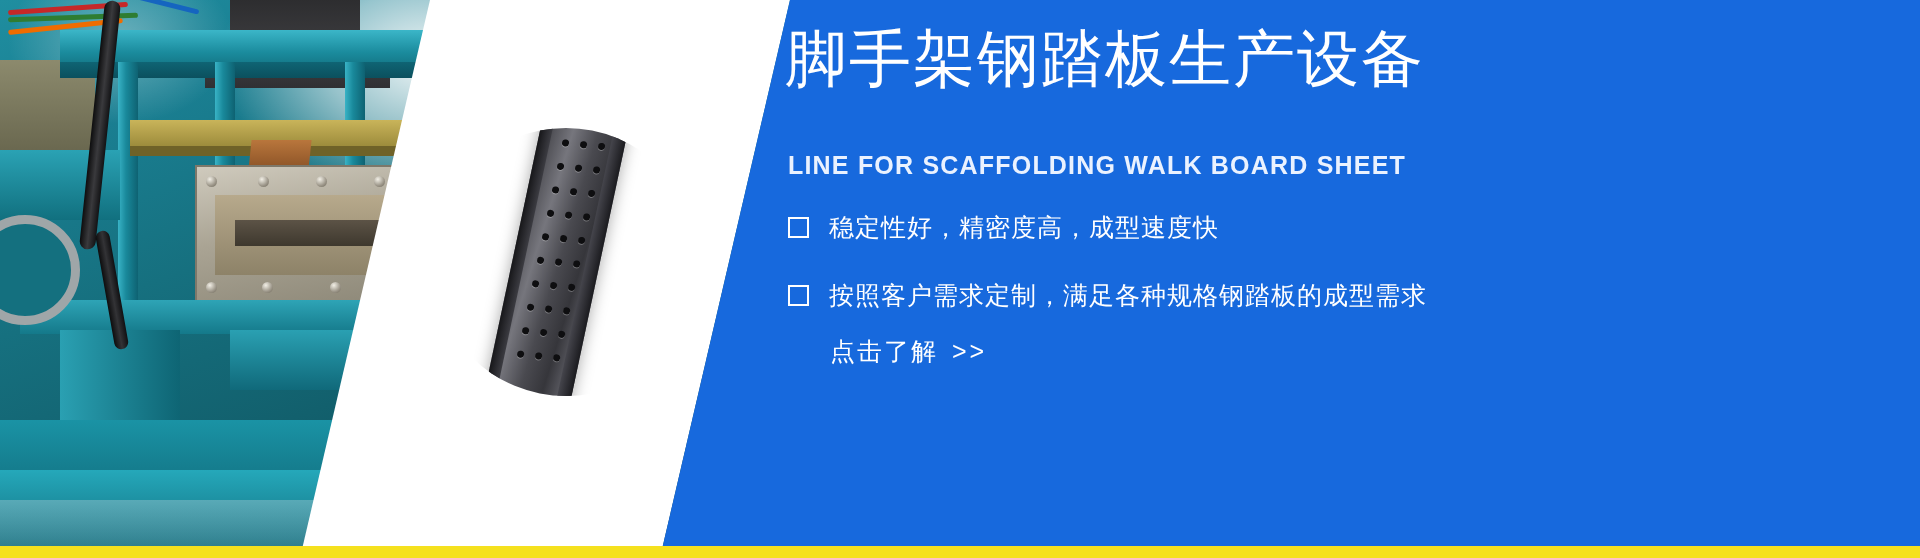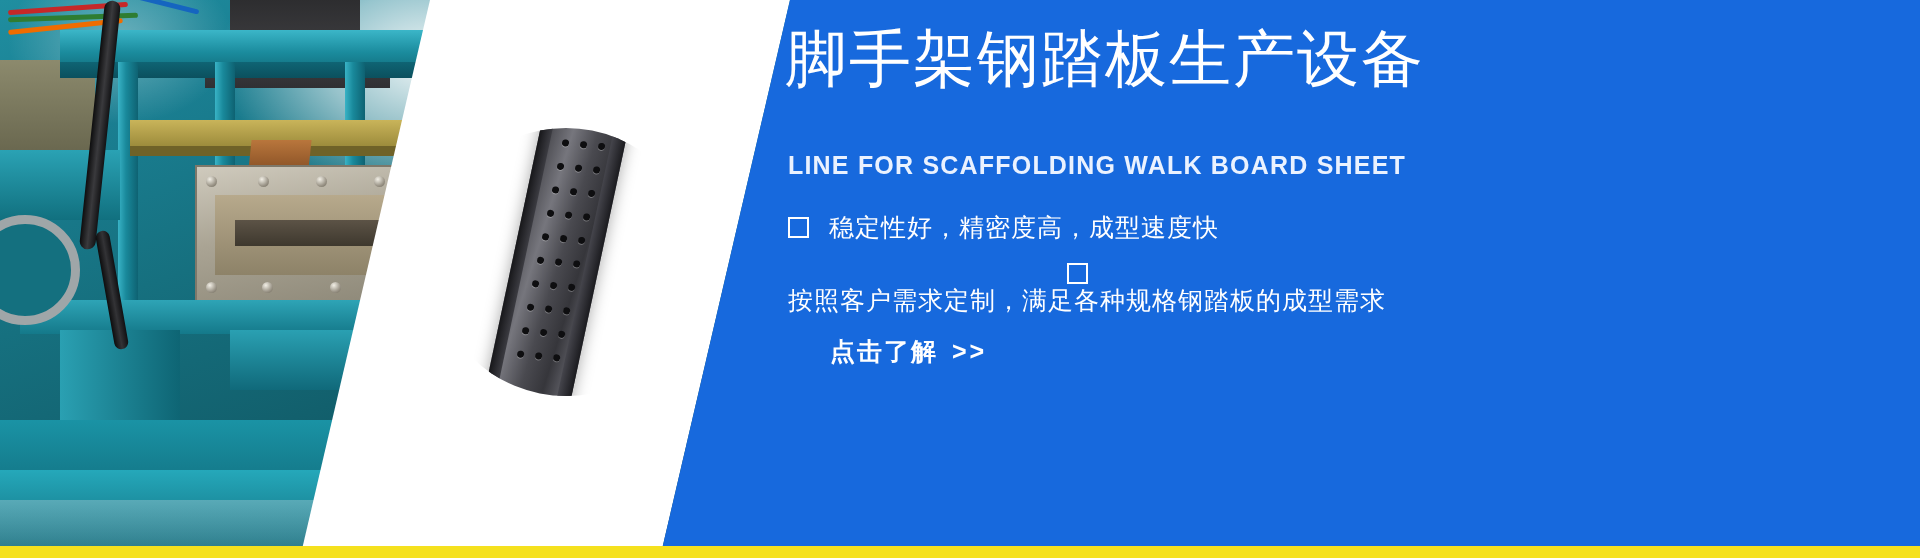--- a/index.html
+++ b/index.html
@@ -80,24 +80,24 @@
   #strip{position:absolute;left:0;bottom:0;width:1920px;height:12px;background:#f5e11e;}
 
   
   #panel{position:absolute;left:785px;top:0;width:1135px;height:546px;color:#fff;}
   #title{position:absolute;left:0;top:28px;font-size:62px;line-height:1;letter-spacing:2px;
          font-weight:400;color:#fff;white-space:nowrap;}
   #subtitle{position:absolute;left:3px;top:110px;font-size:25px;letter-spacing:1.2px;
             color:#eaf2ff;white-space:nowrap;font-weight:700;margin-top:41px;}
   .bullet{position:absolute;left:3px;display:flex;align-items:center;white-space:nowrap;margin-top:39px;}
   #b1{top:172px;}
-  #b2{top:224px;flex-direction:column;}
+  #b2{top:240px;}
   .bullet .box{width:17px;height:17px;border:2px solid #fff;margin-right:20px;flex:none;}
   .bullet .btxt{font-size:25px;letter-spacing:1px;color:#fff;}
-  #cta{position:absolute;left:45px;top:335px;display:flex;align-items:center;white-space:nowrap;cursor:pointer;font-weight:bold;}
+  #cta{position:absolute;left:45px;top:335px;display:flex;align-items:center;white-space:nowrap;cursor:pointer;}
   #cta .ctatxt{font-size:25px;letter-spacing:2px;color:#fff;}
   #cta .arrows{font-size:25px;margin-left:14px;letter-spacing:3px;color:#fff;}
 </style>
 </head>
 <body>
 
 <div id="banner">
 
   <div id="photo">
     <div class="pz wire w1"></div>

